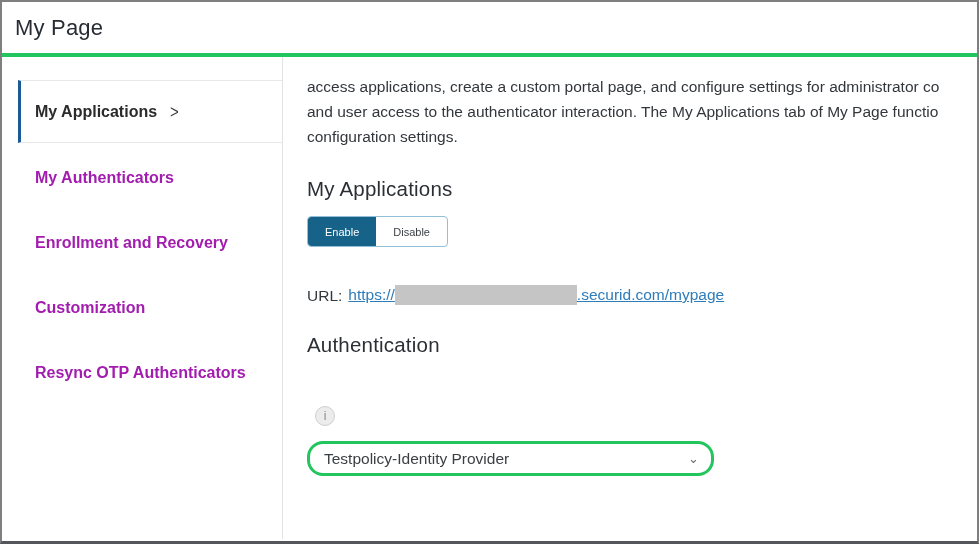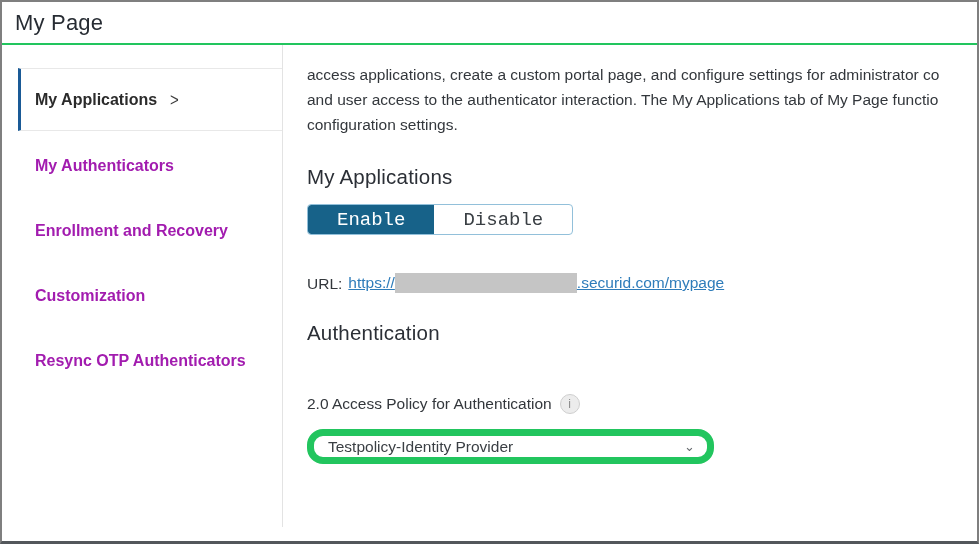--- a/index.html
+++ b/index.html
@@ -10,24 +10,24 @@
     width: 979px; height: 544px;
     border: 2px solid #7f7f7f;
     border-bottom: 3px solid #53575b;
     background: #ffffff;
     overflow: hidden;
     position: relative;
   }
 
   
   .header {
-    height: 43px;
+    height: 55px;
     display: flex; align-items: center;
     padding-left: 13px;
-    border-bottom: 2px solid #22c55e;
+    border-bottom: 4px solid #22c55e;
     background: #ffffff;
   }
   .page-title {
     font-size: 22px; color: #272c33; font-weight: 400;
     letter-spacing: 0.2px;
   }
 
   
   .body { display: flex; height: 482px; }
 
@@ -88,25 +88,25 @@
     margin-top: 15px;
     display: inline-flex;
     border: 1px solid #92c0da;
     border-radius: 4px;
     overflow: hidden;
     height: 31px;
     background: #ffffff;
   }
   .seg-btn {
     display: flex; align-items: center; justify-content: center;
-    font-size: 19px;
-    padding: 0 29px;
+    font-size: 11px;
+    padding: 0 17px;
     cursor: pointer;
     border: none; background: transparent;
-    font-family: Liberation Mono, monospace;
+    font-family: Liberation Sans, sans-serif;
   }
   .seg-btn.active {
     background: #176289; color: #ffffff;
     border-radius: 3px 0 0 3px;
   }
   .seg-btn.inactive { color: #3a3f44; }
 
   
   .url-row {
     margin-top: 38px;
@@ -140,21 +140,21 @@
     color: #8b8b8b;
     font-size: 12px; font-style: normal;
     display: inline-flex; align-items: center; justify-content: center;
     cursor: pointer;
   }
 
   
   .select-box {
     margin-top: 15px;
     width: 407px; height: 35px;
-    border: 7px solid #22c55e;
+    border: 3px solid #22c55e;
     border-radius: 16px;
     background: #ffffff;
     display: flex; align-items: center;
     padding: 0 12px 0 14px;
     cursor: pointer;
   }
   .select-value { font-size: 15.5px; color: #3a3f44; flex: 1 1 auto; }
   .select-chevron { font-size: 13px; color: #666a6e; }
 </style>
 </head>
@@ -199,21 +199,20 @@
         <a class="url-link">
             <span>https://</span>
             <span class="redacted"></span>
             <span>.securid.com/mypage</span>
           </a>
       </div>
 
       <h2 class="section-heading auth-heading">Authentication</h2>
 
       <div class="policy-row">
-        <span>2.0 Access Policy for Authentication</span>
         <span class="info-icon">i</span>
       </div>
 
       <div class="select-box">
         <span class="select-value">Testpolicy-Identity Provider</span>
         <span class="select-chevron">⌄</span>
       </div>
 
     </main>
   </div>

